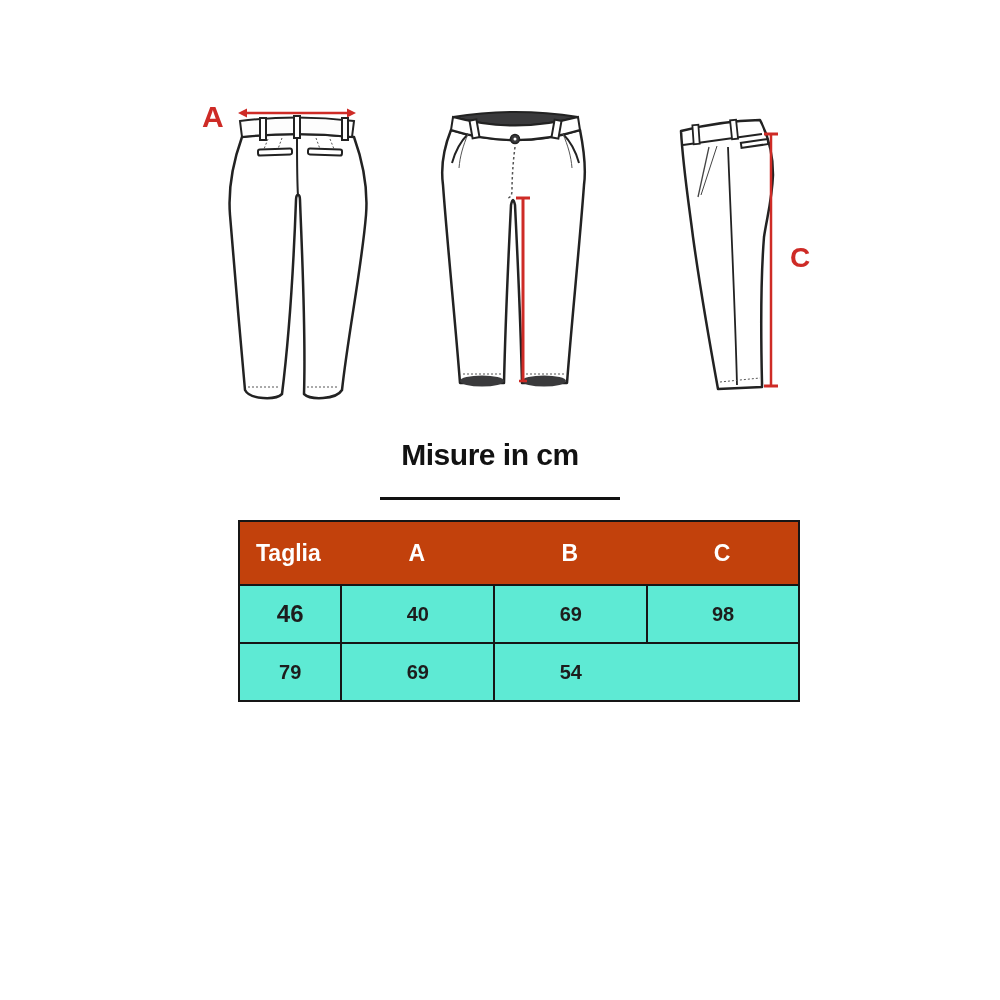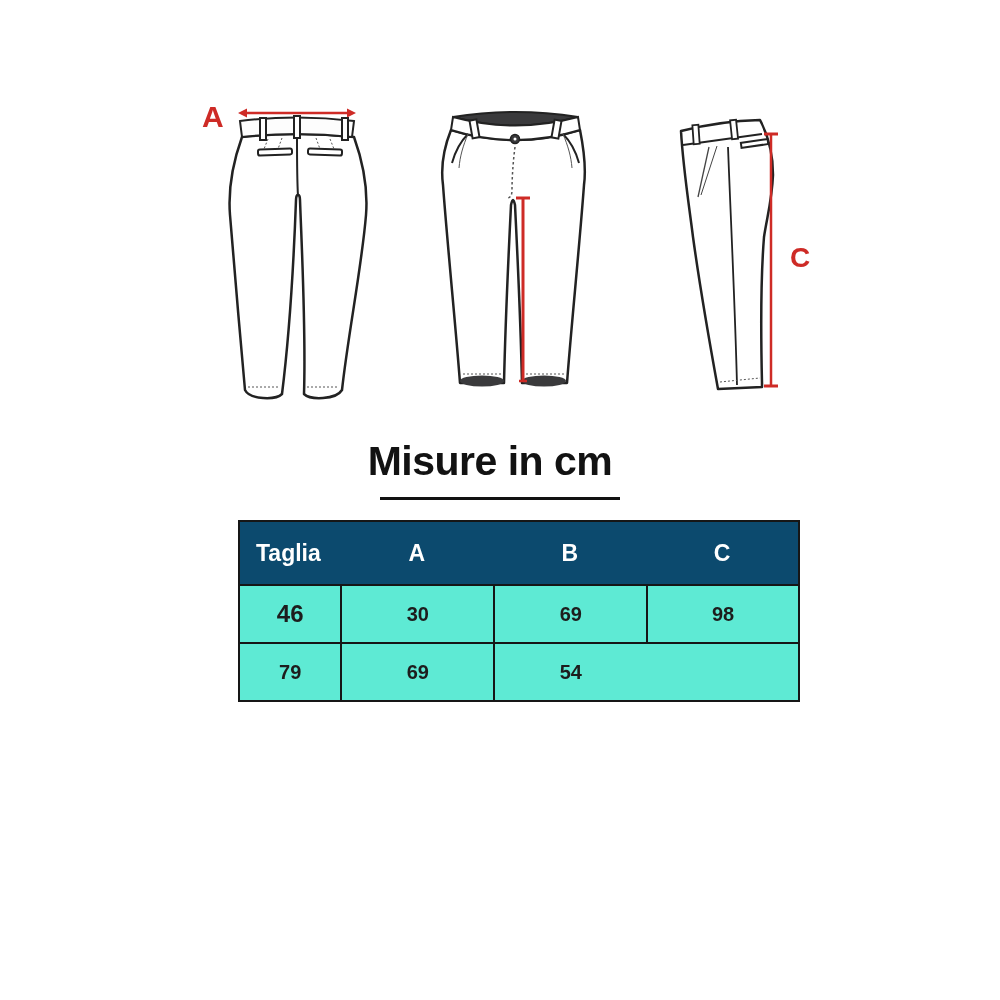--- a/index.html
+++ b/index.html
@@ -7,34 +7,34 @@
     position:relative;width:1000px;height:1000px;background:#ffffff;overflow:hidden;
     font-family:"Liberation Sans",sans-serif;
   }
   .measure-label{
     position:absolute;color:#ce2b26;font-weight:800;font-size:30px;line-height:1;
     letter-spacing:0.5px;
   }
   .drawing{position:absolute;}
   .page-title{
     position:absolute;left:290px;top:438px;width:400px;text-align:center;
-    font-size:41px;font-weight:800;color:#121212;letter-spacing:-0.5px;
+    font-size:30px;font-weight:800;color:#121212;letter-spacing:-0.5px;
   }
   .title-underline{
     position:absolute;left:380px;top:497px;width:240px;height:3px;background:#121212;
   }
   .size-table{
     position:absolute;left:238px;top:520px;width:562px;
     border:2px solid #161616;box-sizing:border-box;background:#fff;
   }
   .t-row{
     display:grid;grid-template-columns:18% 27.4% 27.4% 27.2%;
     align-items:center;box-sizing:border-box;
   }
-  .t-head{height:62px;background:#0c4a6e;color:#ffffff;}
+  .t-head{height:62px;background:#c2410c;color:#ffffff;}
   .t-body{height:58px;background:#5eead4;border-top:2px solid #161616;color:#1d1d1d;}
   .t-cell{box-sizing:border-box;text-align:center;font-weight:700;font-size:20px;height:100%;
     display:flex;align-items:center;justify-content:center;}
   .t-head .t-cell{font-weight:800;font-size:23px;}
   .t-head .t-cell.first{justify-content:flex-start;padding-left:16px;}
   .t-body .t-cell.first{font-size:24px;font-weight:800;}
   .t-body .t-cell + .t-cell{border-left:2px solid #161616;}
   svg{display:block;}
 </style>
 </head>
@@ -167,21 +167,21 @@
 
   <div class="size-table">
     <div class="t-row t-head">
       <div class="t-cell first">Taglia</div>
       <div class="t-cell">A</div>
       <div class="t-cell">B</div>
       <div class="t-cell">C</div>
     </div>
     <div class="t-row t-body">
       <div class="t-cell first">46</div>
-      <div class="t-cell">30</div>
+      <div class="t-cell">40</div>
       <div class="t-cell">69</div>
       <div class="t-cell">98</div>
     </div>
     <div class="t-row t-body">
       <div class="t-cell">79</div>
       <div class="t-cell">69</div>
       <div class="t-cell">54</div>
     </div>
   </div>
 

